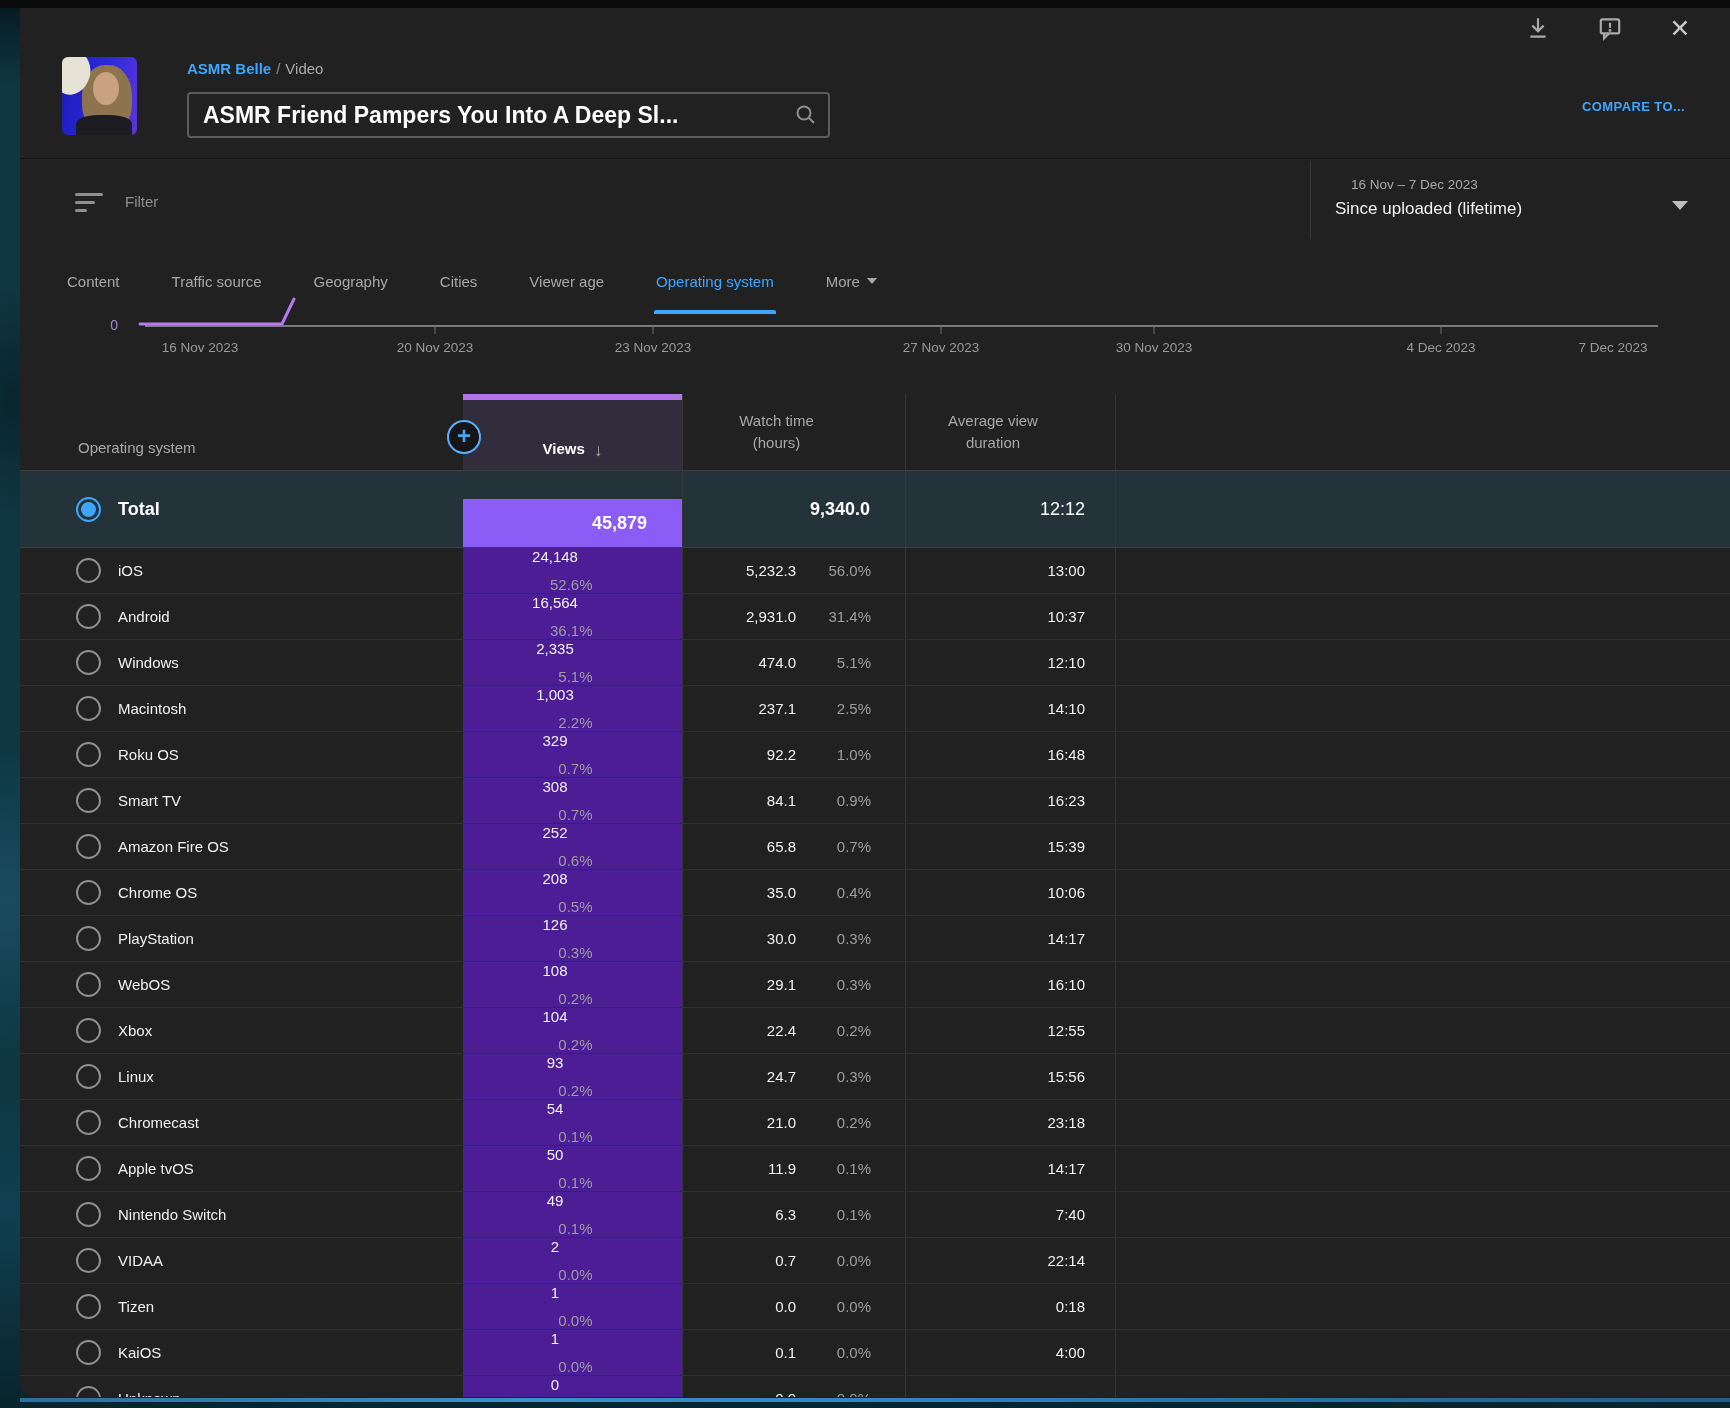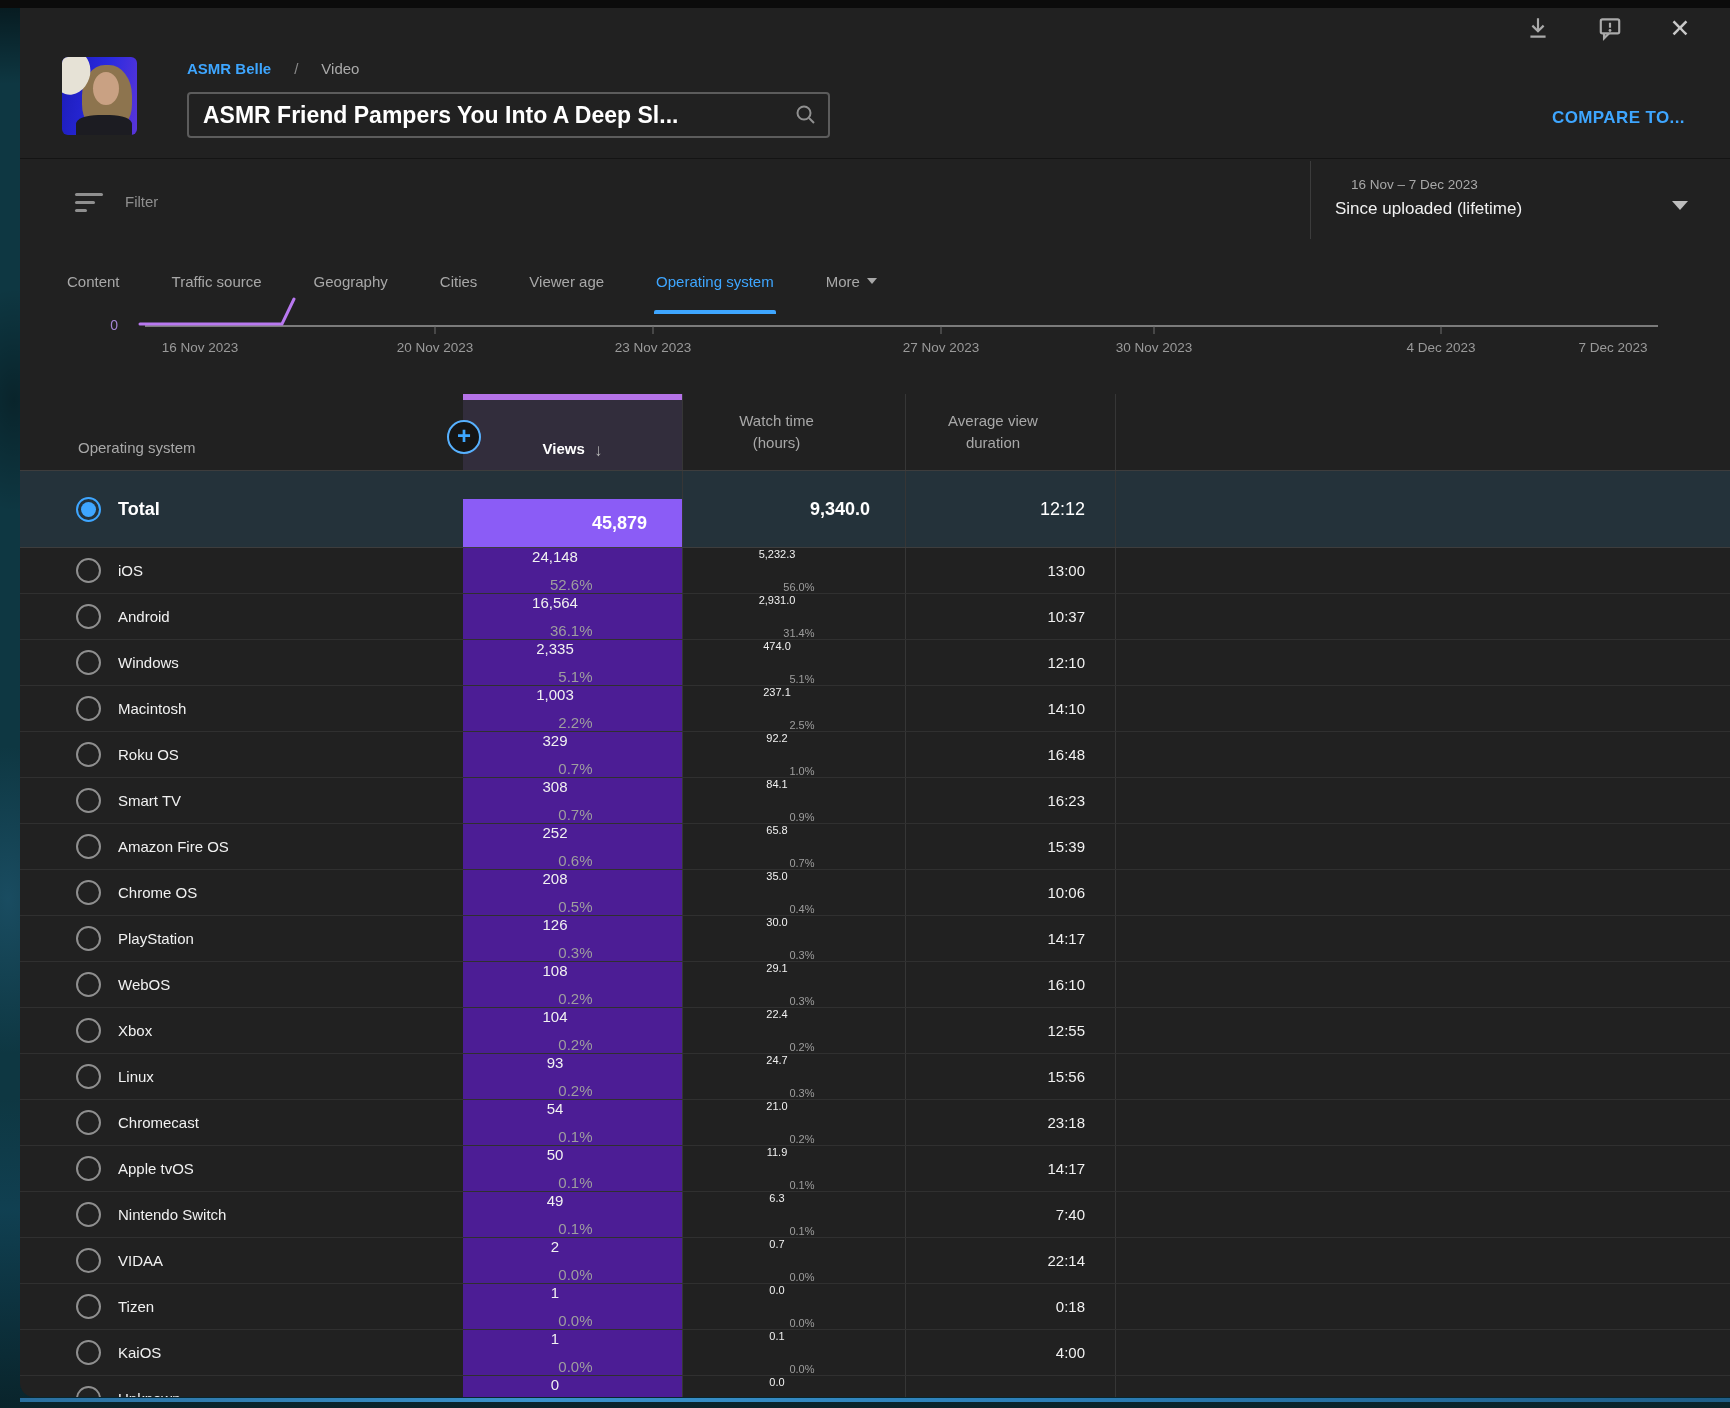--- a/index.html
+++ b/index.html
@@ -19,30 +19,30 @@
   .modal{position:absolute;left:20px;top:8px;right:0;bottom:11px;background:#212121;
     border-radius:0 0 0 14px;overflow:hidden;}
 
   
   .thumb{position:absolute;left:42px;top:49px;width:75px;height:78px;border-radius:6px;overflow:hidden;
     background:linear-gradient(100deg,#1c1cb8 0%,#2a2ae0 55%,#5a35d8 100%);}
   .thumb .blob{position:absolute;left:-8px;top:-6px;width:36px;height:44px;background:#e6e2d6;border-radius:50%;transform:rotate(18deg);}
   .thumb .hair{position:absolute;left:20px;top:8px;width:50px;height:66px;background:#8d744e;border-radius:46% 46% 40% 40%;}
   .thumb .face{position:absolute;left:31px;top:15px;width:26px;height:33px;background:#c9a183;border-radius:50%;}
   .thumb .shirt{position:absolute;left:14px;bottom:-2px;width:56px;height:22px;background:#1c1c22;border-radius:40% 40% 0 0;}
-  .crumbs{position:absolute;left:167px;top:52px;display:flex;gap:23px;font-size:15px;align-items:center;}
+  .crumbs{position:absolute;left:167px;top:52px;display:flex;gap:5px;font-size:15px;align-items:center;}
   .crumb-channel{color:#3ea6ff;font-weight:bold;}
   .crumb-sep{color:#8a8a8a;}
   .crumb-section{color:#aaaaaa;}
   .search-box{position:absolute;left:167px;top:84px;width:643px;height:46px;border:2px solid #5c5c5c;
     border-radius:4px;display:flex;align-items:center;padding:0 10px 0 14px;background:#212121;}
   .search-title{flex:1;font-size:23px;font-weight:bold;color:#ffffff;white-space:nowrap;overflow:hidden;}
   .icon-btn{position:absolute;top:2px;width:36px;height:36px;display:flex;align-items:center;justify-content:center;cursor:pointer;}
   .close-glyph{font-size:25px;color:#c9c9c9;line-height:1;}
-  .compare{position:absolute;top:91px;right:45px;color:#3ea6ff;font-weight:bold;font-size:17px;letter-spacing:.4px;cursor:pointer;margin-top:9px;}
+  .compare{position:absolute;top:91px;right:45px;color:#3ea6ff;font-weight:bold;font-size:13px;letter-spacing:.4px;cursor:pointer;}
 
   
   .filter-divider{position:absolute;left:0;top:150px;width:100%;height:1px;background:#141414;}
   .filter-btn{position:absolute;left:55px;top:181px;width:30px;height:26px;display:flex;flex-direction:column;justify-content:center;gap:5px;cursor:pointer;}
   .filter-btn i{display:block;height:3px;background:#8f8f8f;border-radius:2px;}
   .filter-btn i:nth-child(1){width:28px;}
   .filter-btn i:nth-child(2){width:20px;}
   .filter-btn i:nth-child(3){width:12px;}
   .filter-label{position:absolute;left:105px;top:185px;font-size:15px;color:#8f8f8f;}
   .date-panel{position:absolute;left:1290px;top:153px;width:420px;height:78px;border-left:1px solid #3c3c3c;cursor:pointer;}
@@ -81,21 +81,21 @@
     color:#ffffff;font-weight:bold;font-size:18px;border-left:1px solid #363636;}
   .total-avg{display:flex;align-items:center;justify-content:flex-end;padding-right:30px;
     color:#ffffff;font-weight:normal;font-size:18px;border-left:1px solid #363636;}
   .total-fill{border-left:1px solid #363636;}
   .drow{height:46px;border-bottom:1px solid #303030;cursor:pointer;}
   .cell-label{display:flex;align-items:center;gap:17px;padding-left:56px;color:#f1f1f1;font-size:15px;}
   .radio{width:25px;height:25px;border:2px solid #8f8f8f;border-radius:50%;flex:none;position:relative;}
   .radio.selected{border-color:#3ea6ff;}
   .radio.selected::after{content:"";position:absolute;inset:3px;background:#3ea6ff;border-radius:50%;}
   .cell-views{background:#4c1d95;display:flex;align-items:center;padding-right:35px;font-size:15px;flex-direction:column;}
-  .cell-watch{display:flex;align-items:center;padding-right:34px;font-size:11px;border-left:1px solid #363636;flex-direction:column;}
+  .cell-watch{display:flex;align-items:center;padding-right:34px;font-size:15px;border-left:1px solid #363636;}
   .val{flex:1;text-align:right;color:#f1f1f1;}
   .pct{width:75px;text-align:right;color:#9e9e9e;}
   .cell-avg{display:flex;align-items:center;justify-content:flex-end;padding-right:30px;
     color:#f1f1f1;font-size:15px;border-left:1px solid #363636;}
   .cell-fill{border-left:1px solid #363636;}
   .add-metric{position:absolute;left:427px;top:26px;width:34px;height:34px;border:2px solid #57b1ff;border-radius:50%;
     background:#151515;display:flex;align-items:center;justify-content:center;cursor:pointer;}
   .add-metric span{color:#3ea6ff;font-size:24px;font-weight:bold;line-height:22px;margin-top:-3px;}
 </style>
 </head>

